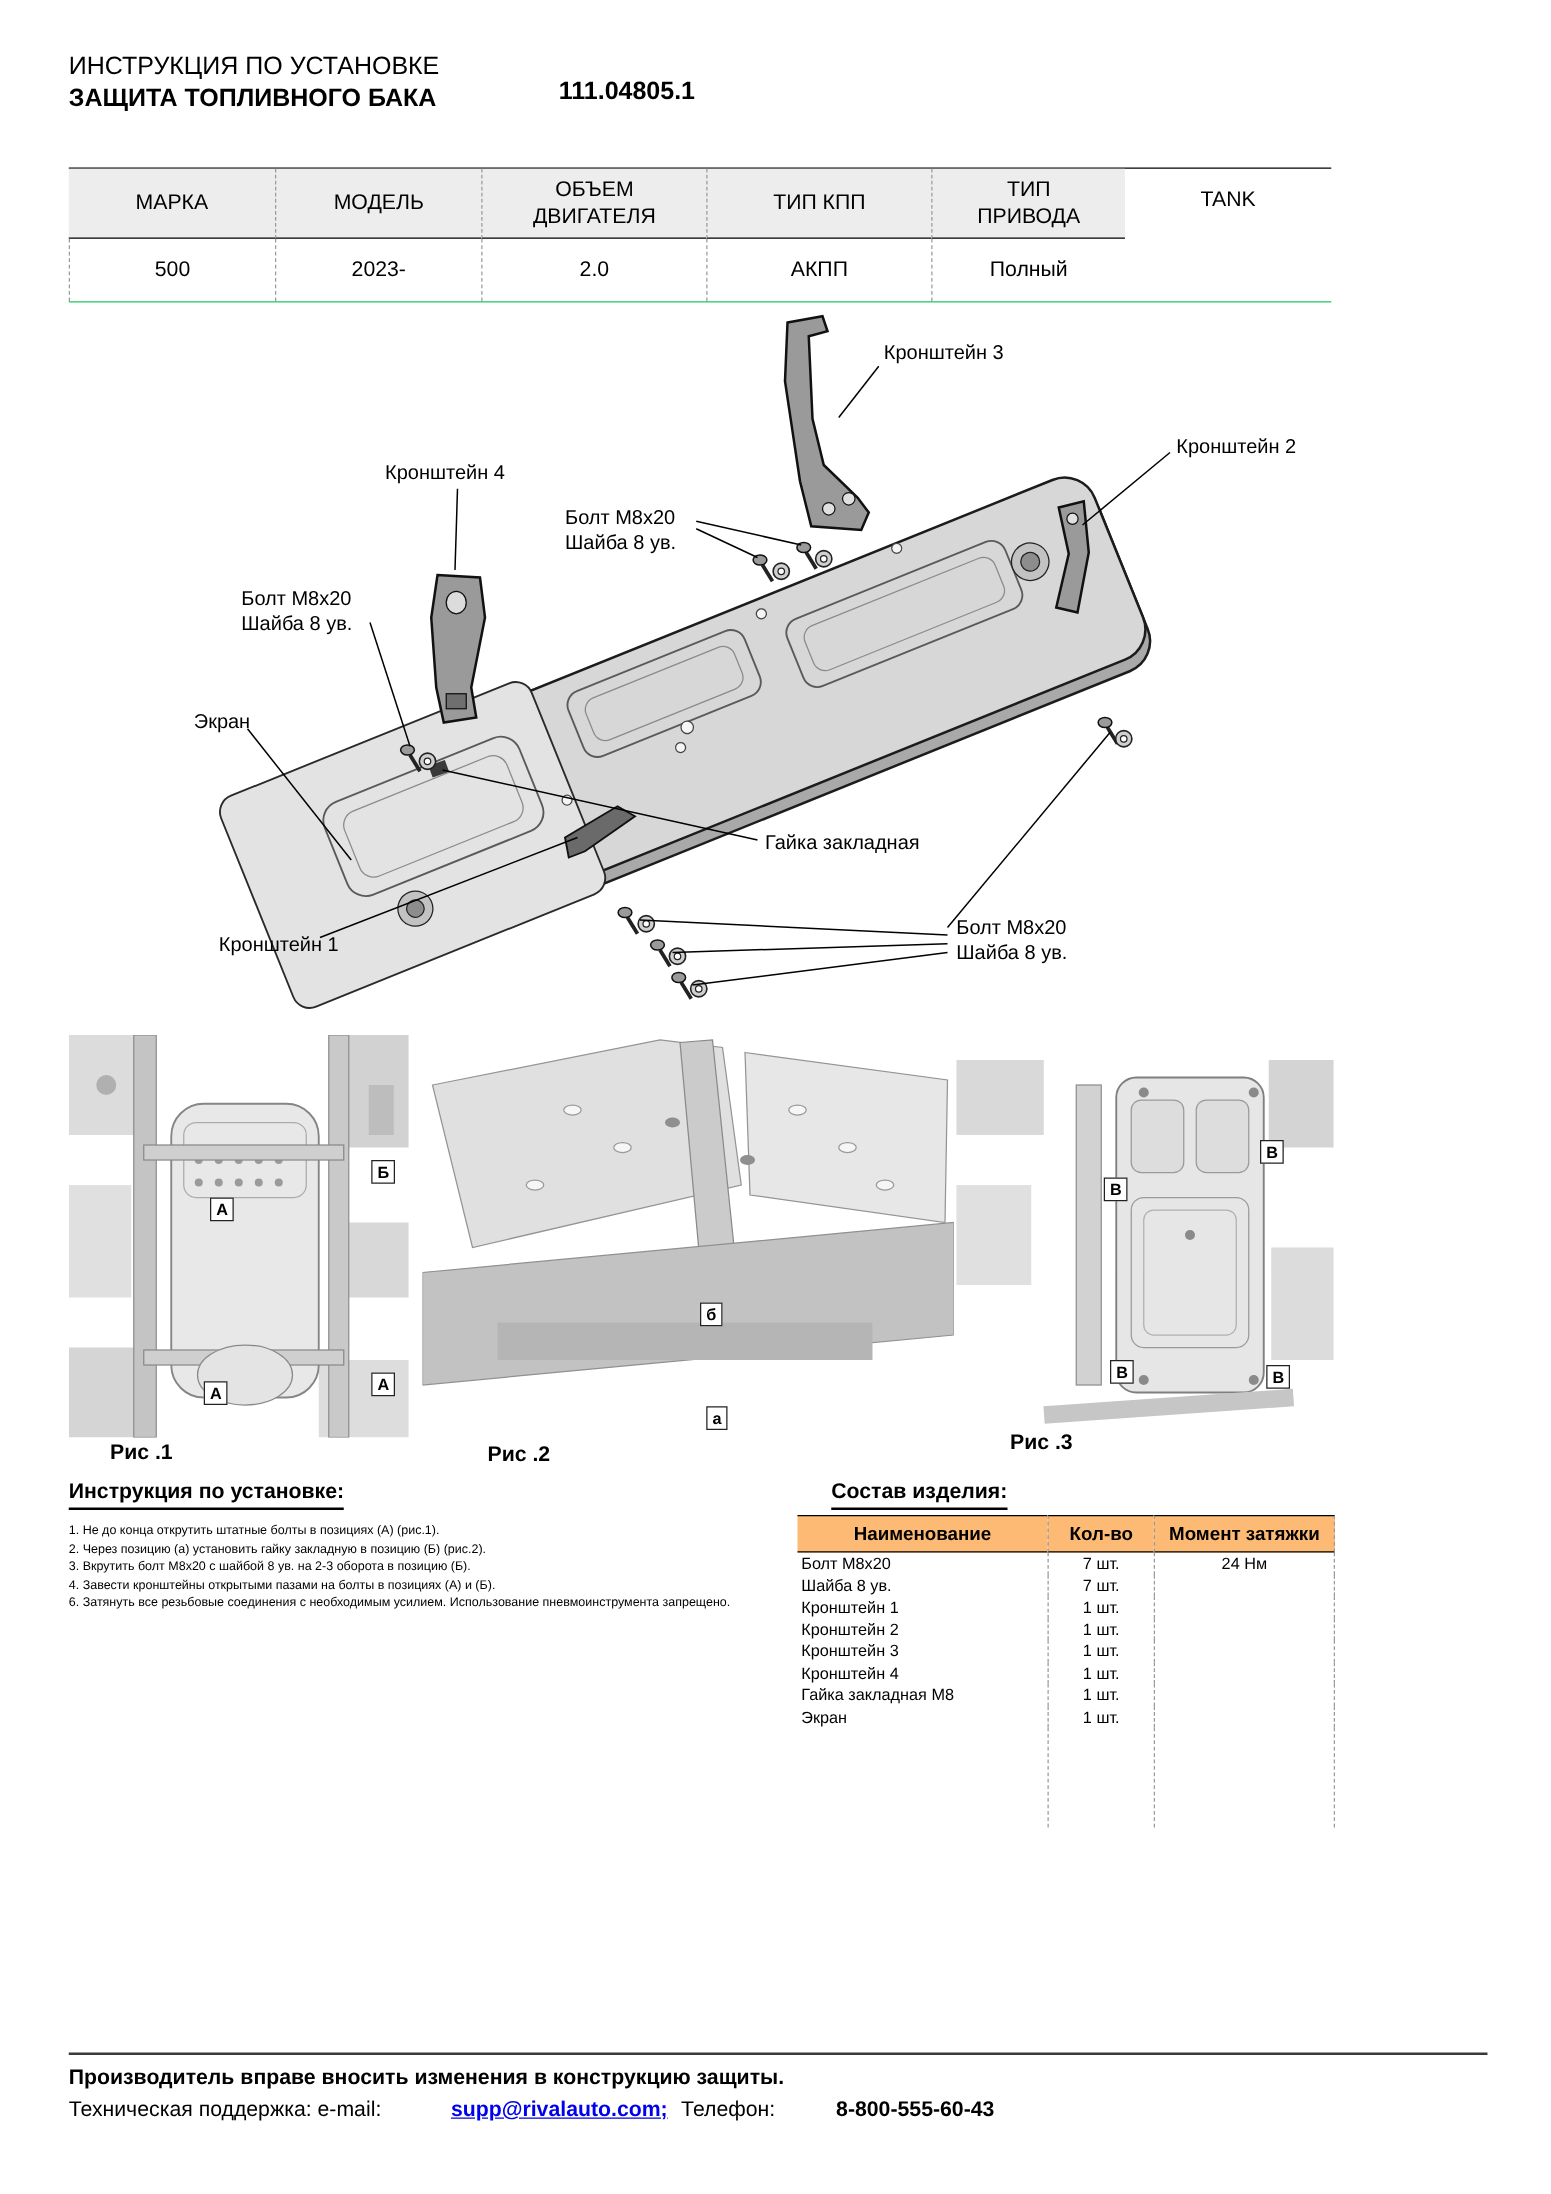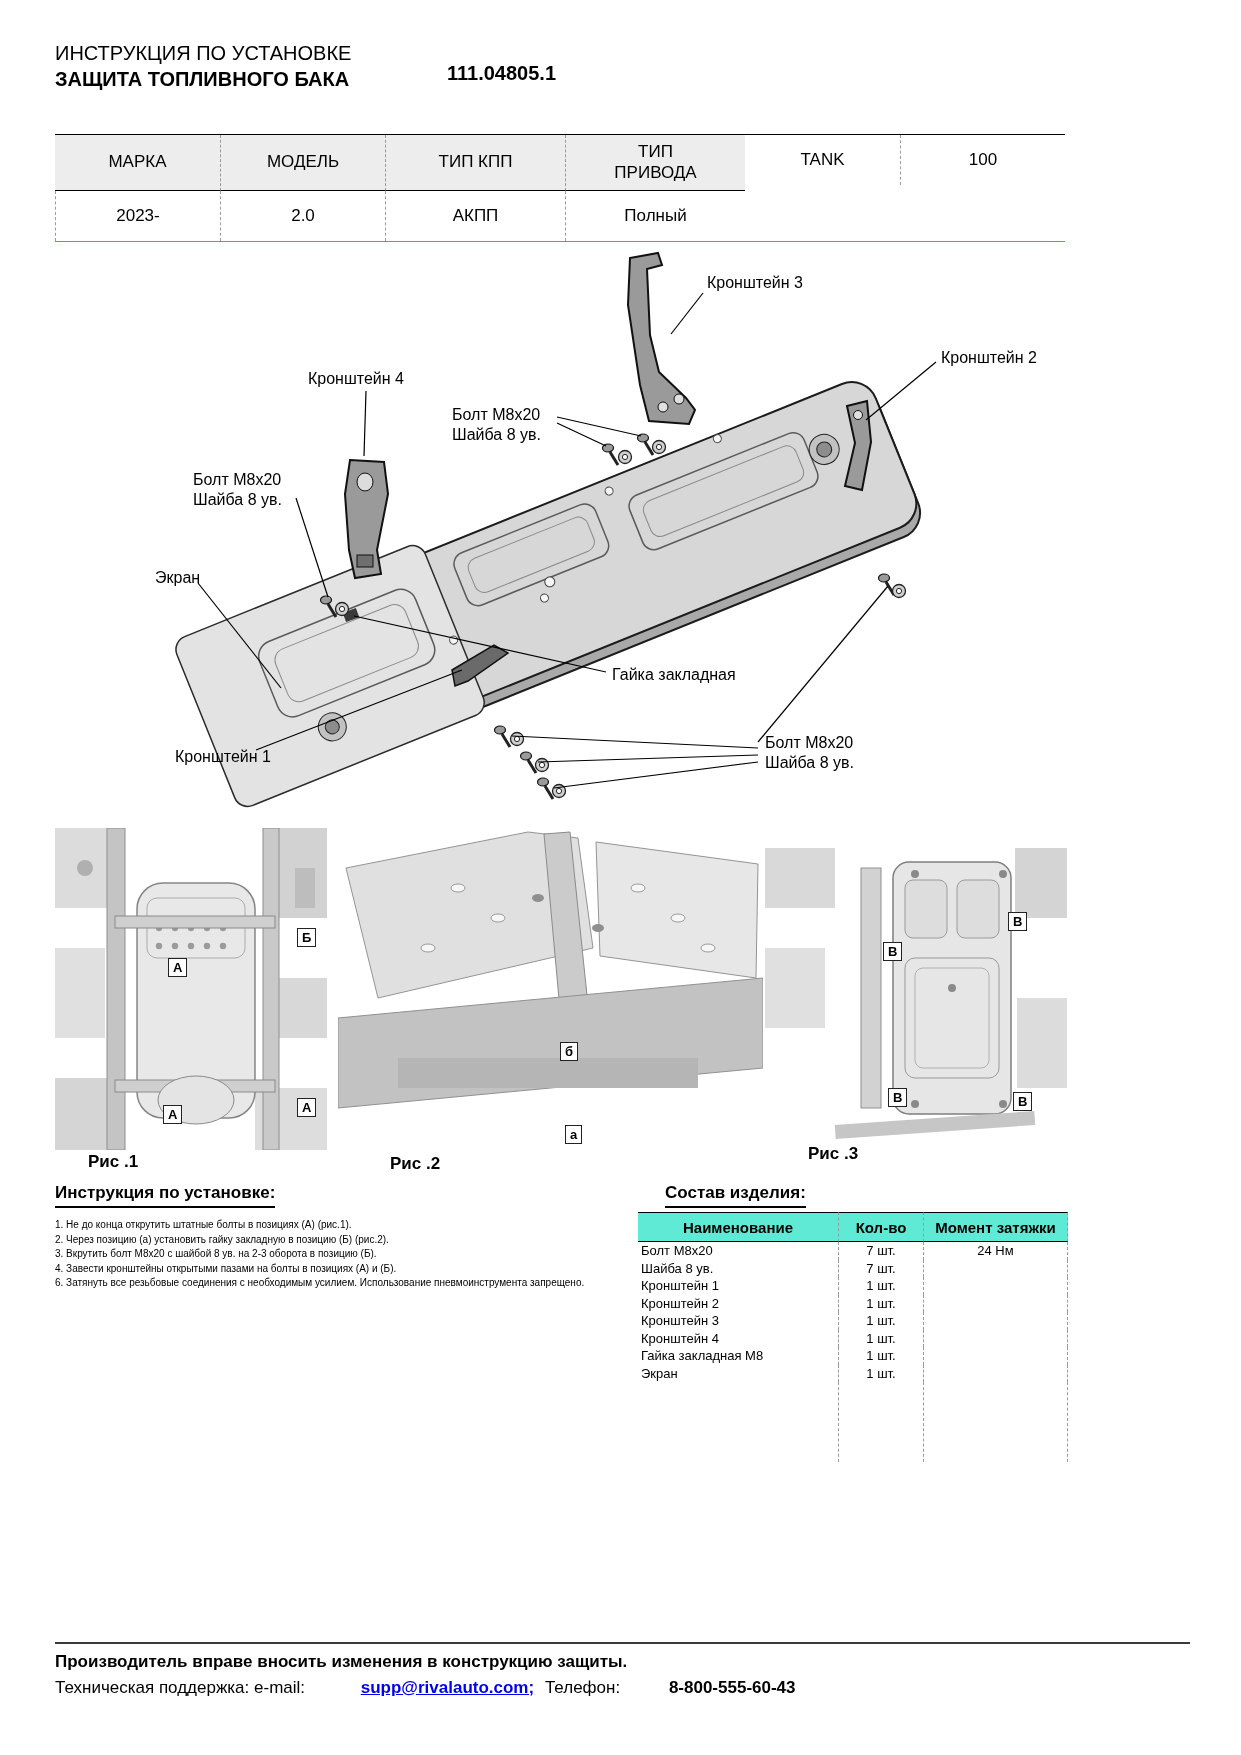--- a/index.html
+++ b/index.html
@@ -56,21 +56,21 @@
   .steps { margin-top:10px; font-size:10px; line-height:1.35; }
   .steps > div { margin-bottom:1px; }
 
   
   .parts-title-wrap { position:absolute; left:665px; top:1183px; }
   .parts-table {
     position:absolute; left:638px; top:1212px; width:430px;
     display:grid; grid-template-columns:200px 85px 145px;
   }
   .pt-h {
-    background:#5eead4; border-top:1px solid #000; border-bottom:1px solid #000;
+    background:#fdba74; border-top:1px solid #000; border-bottom:1px solid #000;
     font-weight:bold; font-size:15px; height:30px;
     display:flex; align-items:center; justify-content:center; text-align:center;
   }
   .pt-c { font-size:13px; height:17.5px; display:flex; align-items:center; }
   .pt-name   { padding-left:3px; }
   .pt-center { justify-content:center; }
   .pt-fill   { height:80px; }
   .sepd  { border-left:1px dashed #9a9a9a; }
   .sepdr { border-right:1px dashed #9a9a9a; }
 
@@ -86,25 +86,27 @@
 </head>
 <body>
 
 <div class="hdr-sub">ИНСТРУКЦИЯ ПО УСТАНОВКЕ</div>
 <div class="hdr-title">ЗАЩИТА ТОПЛИВНОГО БАКА</div>
 <div class="part-no">111.04805.1</div>
 
 <div class="spec">
   <div class="h">МАРКА</div>
   <div class="h sep">МОДЕЛЬ</div>
+  <div class="h sep">ОБЪЕМ
+ДВИГАТЕЛЯ</div>
   <div class="h sep">ТИП КПП</div>
   <div class="h sep">ТИП
 ПРИВОДА</div>
   <div class="v">TANK</div>
-  <div class="v sep">100</div>
+  <div class="v sep">500</div>
   <div class="v sep">2023-</div>
   <div class="v sep">2.0</div>
   <div class="v sep">АКПП</div>
   <div class="v sep">Полный</div>
 </div>
 
 <div class="diagram">
   <svg width="1241" height="575" viewBox="0 0 1241 575">
     <defs>
       <g id="bolt">

